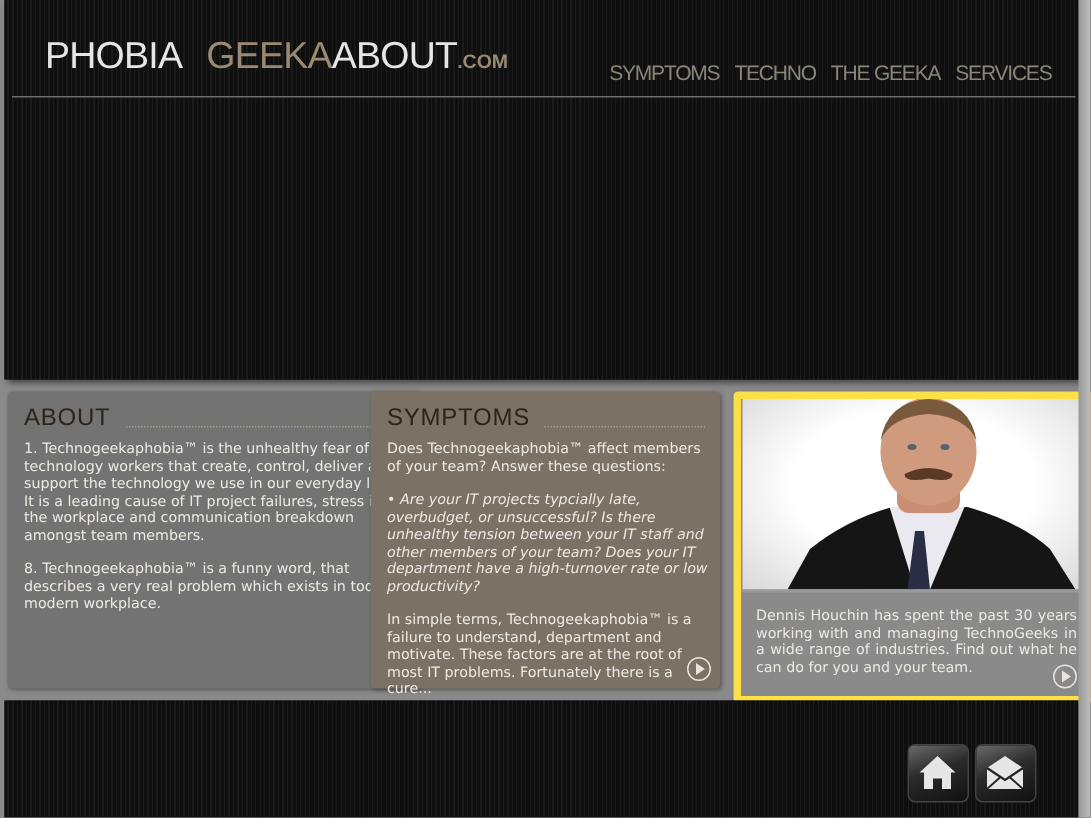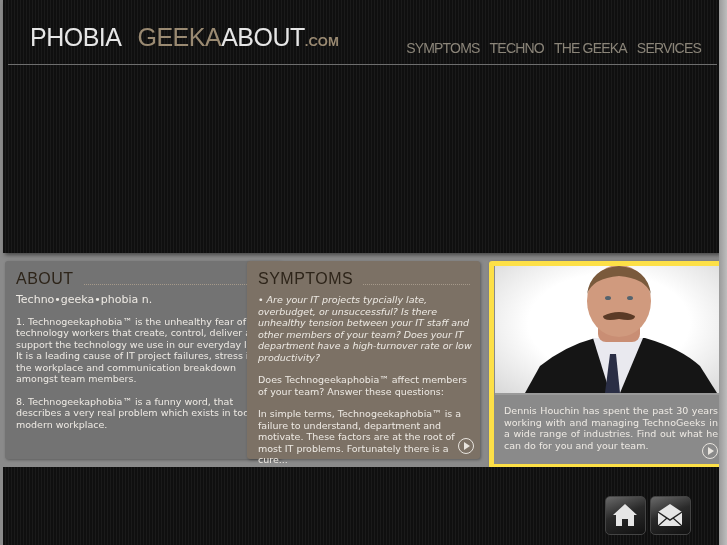--- a/index.html
+++ b/index.html
@@ -97,35 +97,34 @@
   </nav>
   <div id="header-rule"></div>
 </div>
 
 <section id="about" class="panel">
   <div class="panel-title">
     <span class="t">ABOUT</span>
     <span class="dots"></span>
   </div>
   <div class="panel-body">
-    <p class="sub">Techno•geeka•phobia n.</p>
     <p>1. Technogeekaphobia™ is the unhealthy fear of technology workers that create, control, deliver and support the technology we use in our everyday lives. It is a leading cause of IT project failures, stress in the workplace and communication breakdown amongst team members.</p>
     <p>8. Technogeekaphobia™ is a funny word, that describes a very real problem which exists in today’s modern workplace.</p>
   </div>
   <div class="go-btn"></div>
 </section>
 
 <section id="symptoms" class="panel">
   <div class="panel-title">
     <span class="t">SYMPTOMS</span>
     <span class="dots"></span>
   </div>
   <div class="panel-body">
+    <p>Does Technogeekaphobia™ affect members of your team? Answer these questions:</p>
     <p><em>• Are your IT projects typcially late, overbudget, or unsuccessful? Is there unhealthy tension between your IT staff and other members of your team? Does your IT department have a high-turnover rate or low productivity?</em></p>
-    <p>Does Technogeekaphobia™ affect members of your team? Answer these questions:</p>
     <p>In simple terms, Technogeekaphobia™ is a failure to understand, department and motivate. These factors are at the root of most IT problems. Fortunately there is a cure...</p>
   </div>
   <div class="go-btn"></div>
 </section>
 
 <section id="bio" class="panel">
   <div id="photo">
     <svg width="228" height="127" viewBox="0 0 228 127">
       <path d="M30 127 L45 100 Q70 80 100 72 L150 72 Q185 82 205 100 L222 127 Z" fill="#151515"></path>
       <path d="M98 72 L115 127 L125 127 L148 72 Z" fill="#e9e9ef"></path>

